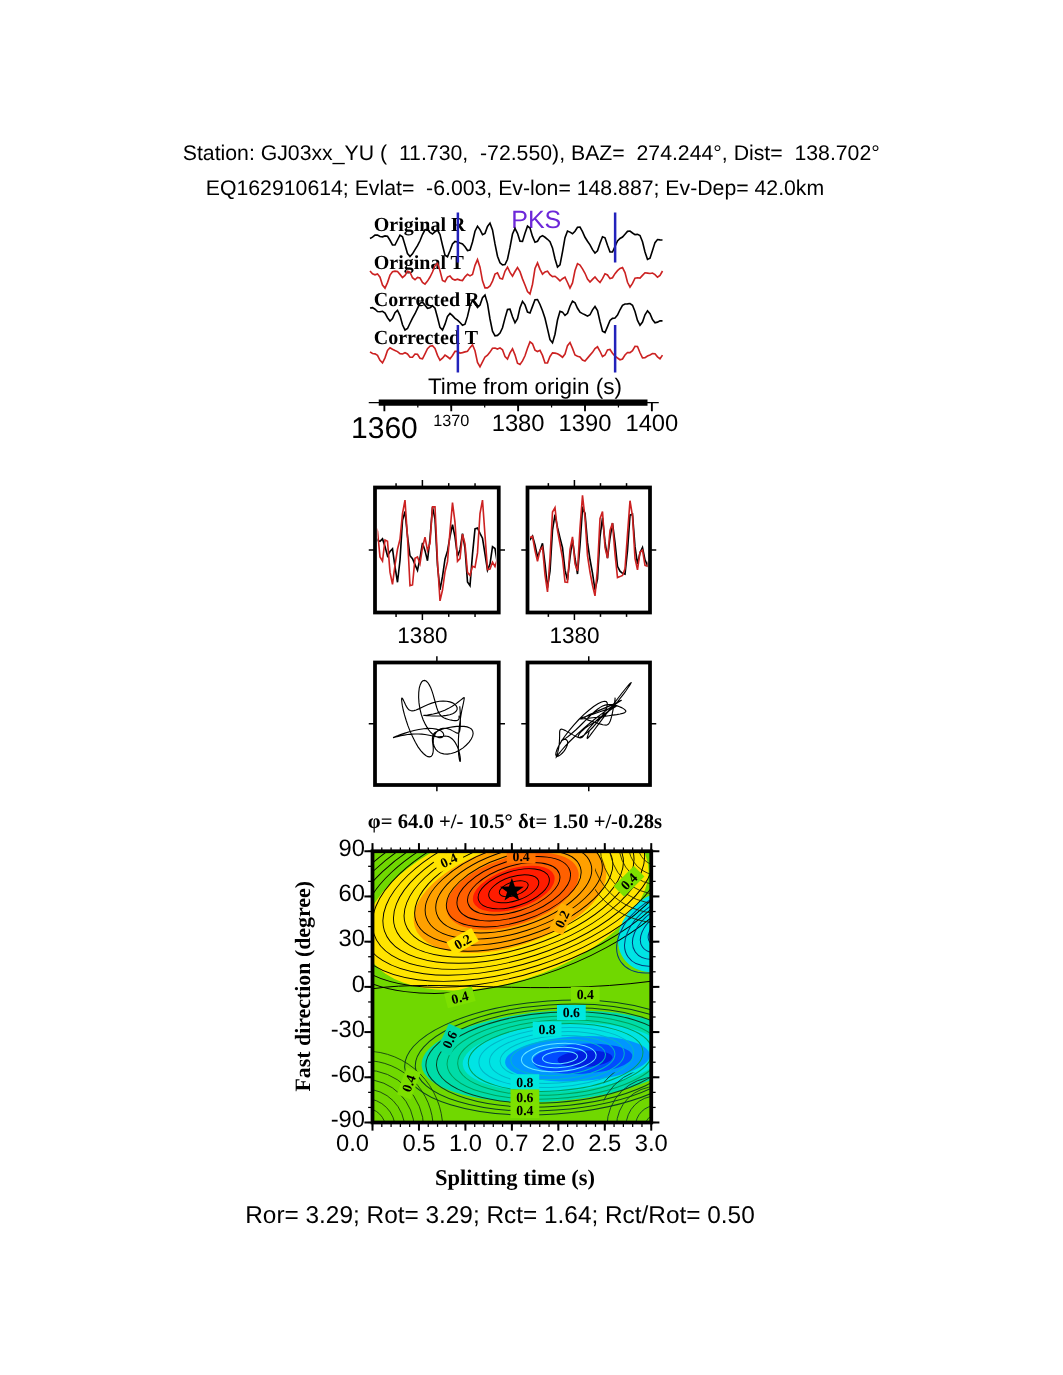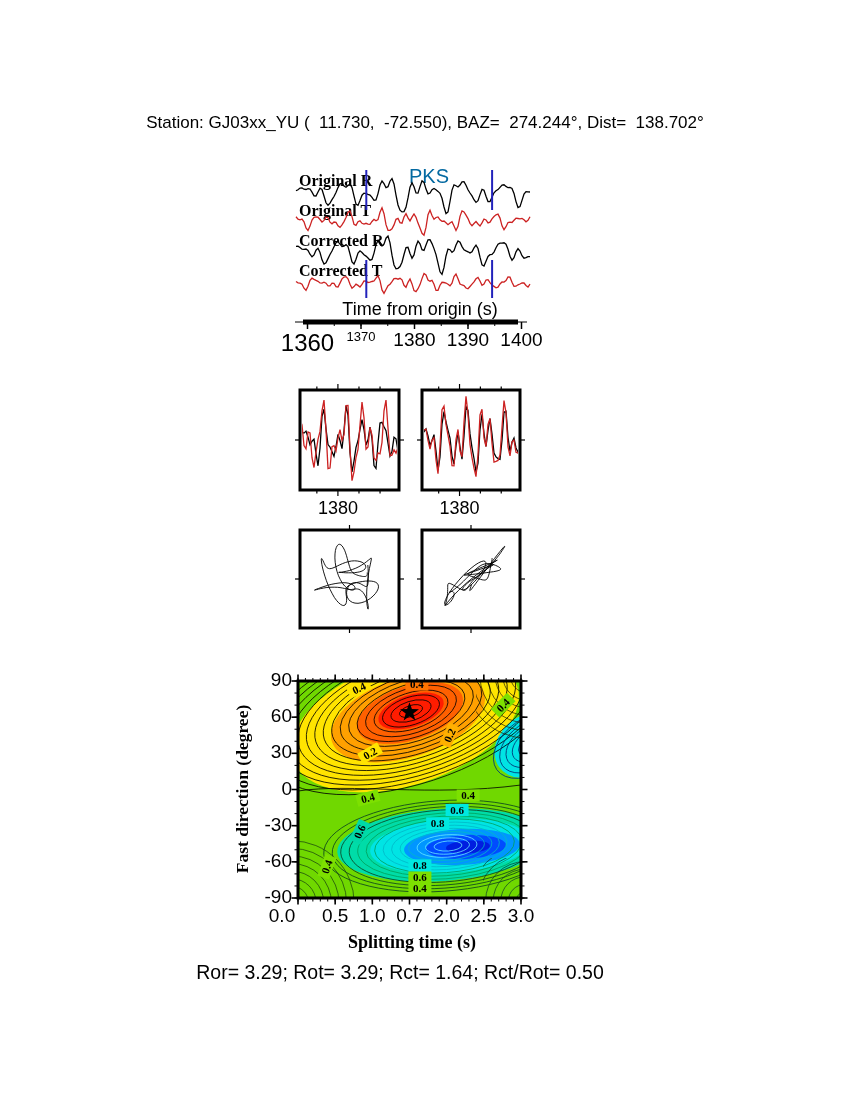--- a/index.html
+++ b/index.html
@@ -10,22 +10,23 @@
   .serifb{font-family:"Liberation Serif","DejaVu Serif",serif;font-weight:bold;}
   .ctr{transform:translateX(-50%);}
   svg{position:absolute;overflow:visible;}
 </style>
 </head>
 <body>
 
 <div class="page">
 
   <div class="t sans ctr" style="left:425px;top:114px;font-size:17px;">Station: GJ03xx_YU (  11.730,  -72.550), BAZ=  274.244°, Dist=  138.702°</div>
-
-  <div class="t sans ctr" style="left:429px;top:165px;font-size:20px;color:#0369a1;">PKS</div>
+  <div class="t sans ctr" style="left:412px;top:142px;font-size:17px;">EQ162910614; Evlat=  -6.003, Ev-lon= 148.887; Ev-Dep= 42.0km</div>
+
+  <div class="t sans ctr" style="left:429px;top:165px;font-size:20px;color:#6d28d9;">PKS</div>
 
   <div class="t serifb" style="left:299px;top:172px;font-size:16px;">Original R</div>
   <div class="t serifb" style="left:299px;top:202px;font-size:16px;">Original T</div>
   <div class="t serifb" style="left:299px;top:232px;font-size:16px;">Corrected R</div>
   <div class="t serifb" style="left:299px;top:262px;font-size:16px;">Corrected T</div>
 
   <div class="t sans ctr" style="left:420px;top:300px;font-size:18px;">Time from origin (s)</div>
 
   <svg id="svg-wave" style="left:285px;top:160px;" width="255" height="175">
       <path d="M11,30.8L13,29.7L15,28.1L17,28.0L19,29.2L21,29.5L23,28.7L25,29.0L27,32.2L29,35.9L31,36.0L33,32.0L35,28.1L37,29.5L39,36.0L41,42.8L43,45.2L45,43.1L47,39.7L49,36.5L51,32.6L53,27.6L55,23.8L57,23.5L59,26.0L61,27.2L63,25.4L65,24.0L67,27.6L69,36.2L71,44.1L73,45.4L75,40.6L77,35.2L79,33.1L81,33.6L83,34.4L85,35.1L87,37.4L89,40.4L91,40.0L93,33.6L95,25.0L97,21.0L99,23.7L101,27.7L103,26.7L105,21.2L107,18.5L109,23.9L111,35.1L113,45.0L115,50.2L117,51.9L119,51.6L121,47.4L123,37.9L125,27.2L127,22.7L129,26.7L131,32.9L133,33.1L135,26.6L137,20.9L139,22.4L141,29.1L143,33.8L145,33.0L147,29.7L149,28.5L151,29.8L153,31.4L155,33.3L157,38.3L159,47.0L161,53.7L163,51.9L165,41.5L167,30.1L169,24.8L171,25.7L173,27.0L175,25.0L177,21.8L179,21.6L181,25.3L183,29.8L185,33.0L187,35.9L189,39.7L191,42.4L193,40.7L195,34.6L197,29.4L199,30.2L201,36.2L203,41.6L205,41.6L207,37.2L209,32.8L211,30.8L213,29.6L215,27.4L217,25.1L219,24.8L221,26.4L223,27.7L225,27.5L227,28.4L229,33.4L231,41.6L233,47.5L235,46.6L237,40.4L239,34.1L241,31.6L243,31.9L245,32.0" fill="none" stroke="#000000" stroke-width="1.3"></path>
@@ -390,20 +391,21 @@
       <line x1="18" y1="52.166666666666664" x2="14.5" y2="52.166666666666664" stroke="#000" stroke-width="1"></line>
       <line x1="241" y1="52.166666666666664" x2="244.5" y2="52.166666666666664" stroke="#000" stroke-width="1"></line>
       <line x1="18" y1="40.111111111111114" x2="14.5" y2="40.111111111111114" stroke="#000" stroke-width="1"></line>
       <line x1="241" y1="40.111111111111114" x2="244.5" y2="40.111111111111114" stroke="#000" stroke-width="1"></line>
       <line x1="18" y1="28.055555555555557" x2="14.5" y2="28.055555555555557" stroke="#000" stroke-width="1"></line>
       <line x1="241" y1="28.055555555555557" x2="244.5" y2="28.055555555555557" stroke="#000" stroke-width="1"></line>
       <line x1="18" y1="16" x2="14.5" y2="16" stroke="#000" stroke-width="1"></line>
       <line x1="241" y1="16" x2="244.5" y2="16" stroke="#000" stroke-width="1"></line>
     </svg>
 
+  <div class="t serifb ctr" style="left:412px;top:648px;font-size:16.5px;">φ= 64.0 +/- 10.5° δt= 1.50 +/-0.28s</div>
   <div class="t serifb" style="left:243px;top:789px;font-size:17.5px;transform:translate(-50%,-50%) rotate(-90deg);">Fast direction (degree)</div>
   <div class="t serifb ctr" style="left:412px;top:933px;font-size:18px;">Splitting time (s)</div>
 
   <div class="t sans ctr" style="left:400px;top:962px;font-size:19.5px;">Ror= 3.29; Rot= 3.29; Rct= 1.64; Rct/Rot= 0.50</div>
 
   <div id="gen-labels">
       <div class="t sans" style="left: 307.5px; top: 330px; transform: translateX(-50%); font-size: 24px;">1360</div>
       <div class="t sans" style="left: 361px; top: 330px; transform: translateX(-50%); font-size: 13px;">1370</div>
       <div class="t sans" style="left: 414.5px; top: 330px; transform: translateX(-50%); font-size: 19px;">1380</div>
       <div class="t sans" style="left: 468px; top: 330px; transform: translateX(-50%); font-size: 19px;">1390</div>

